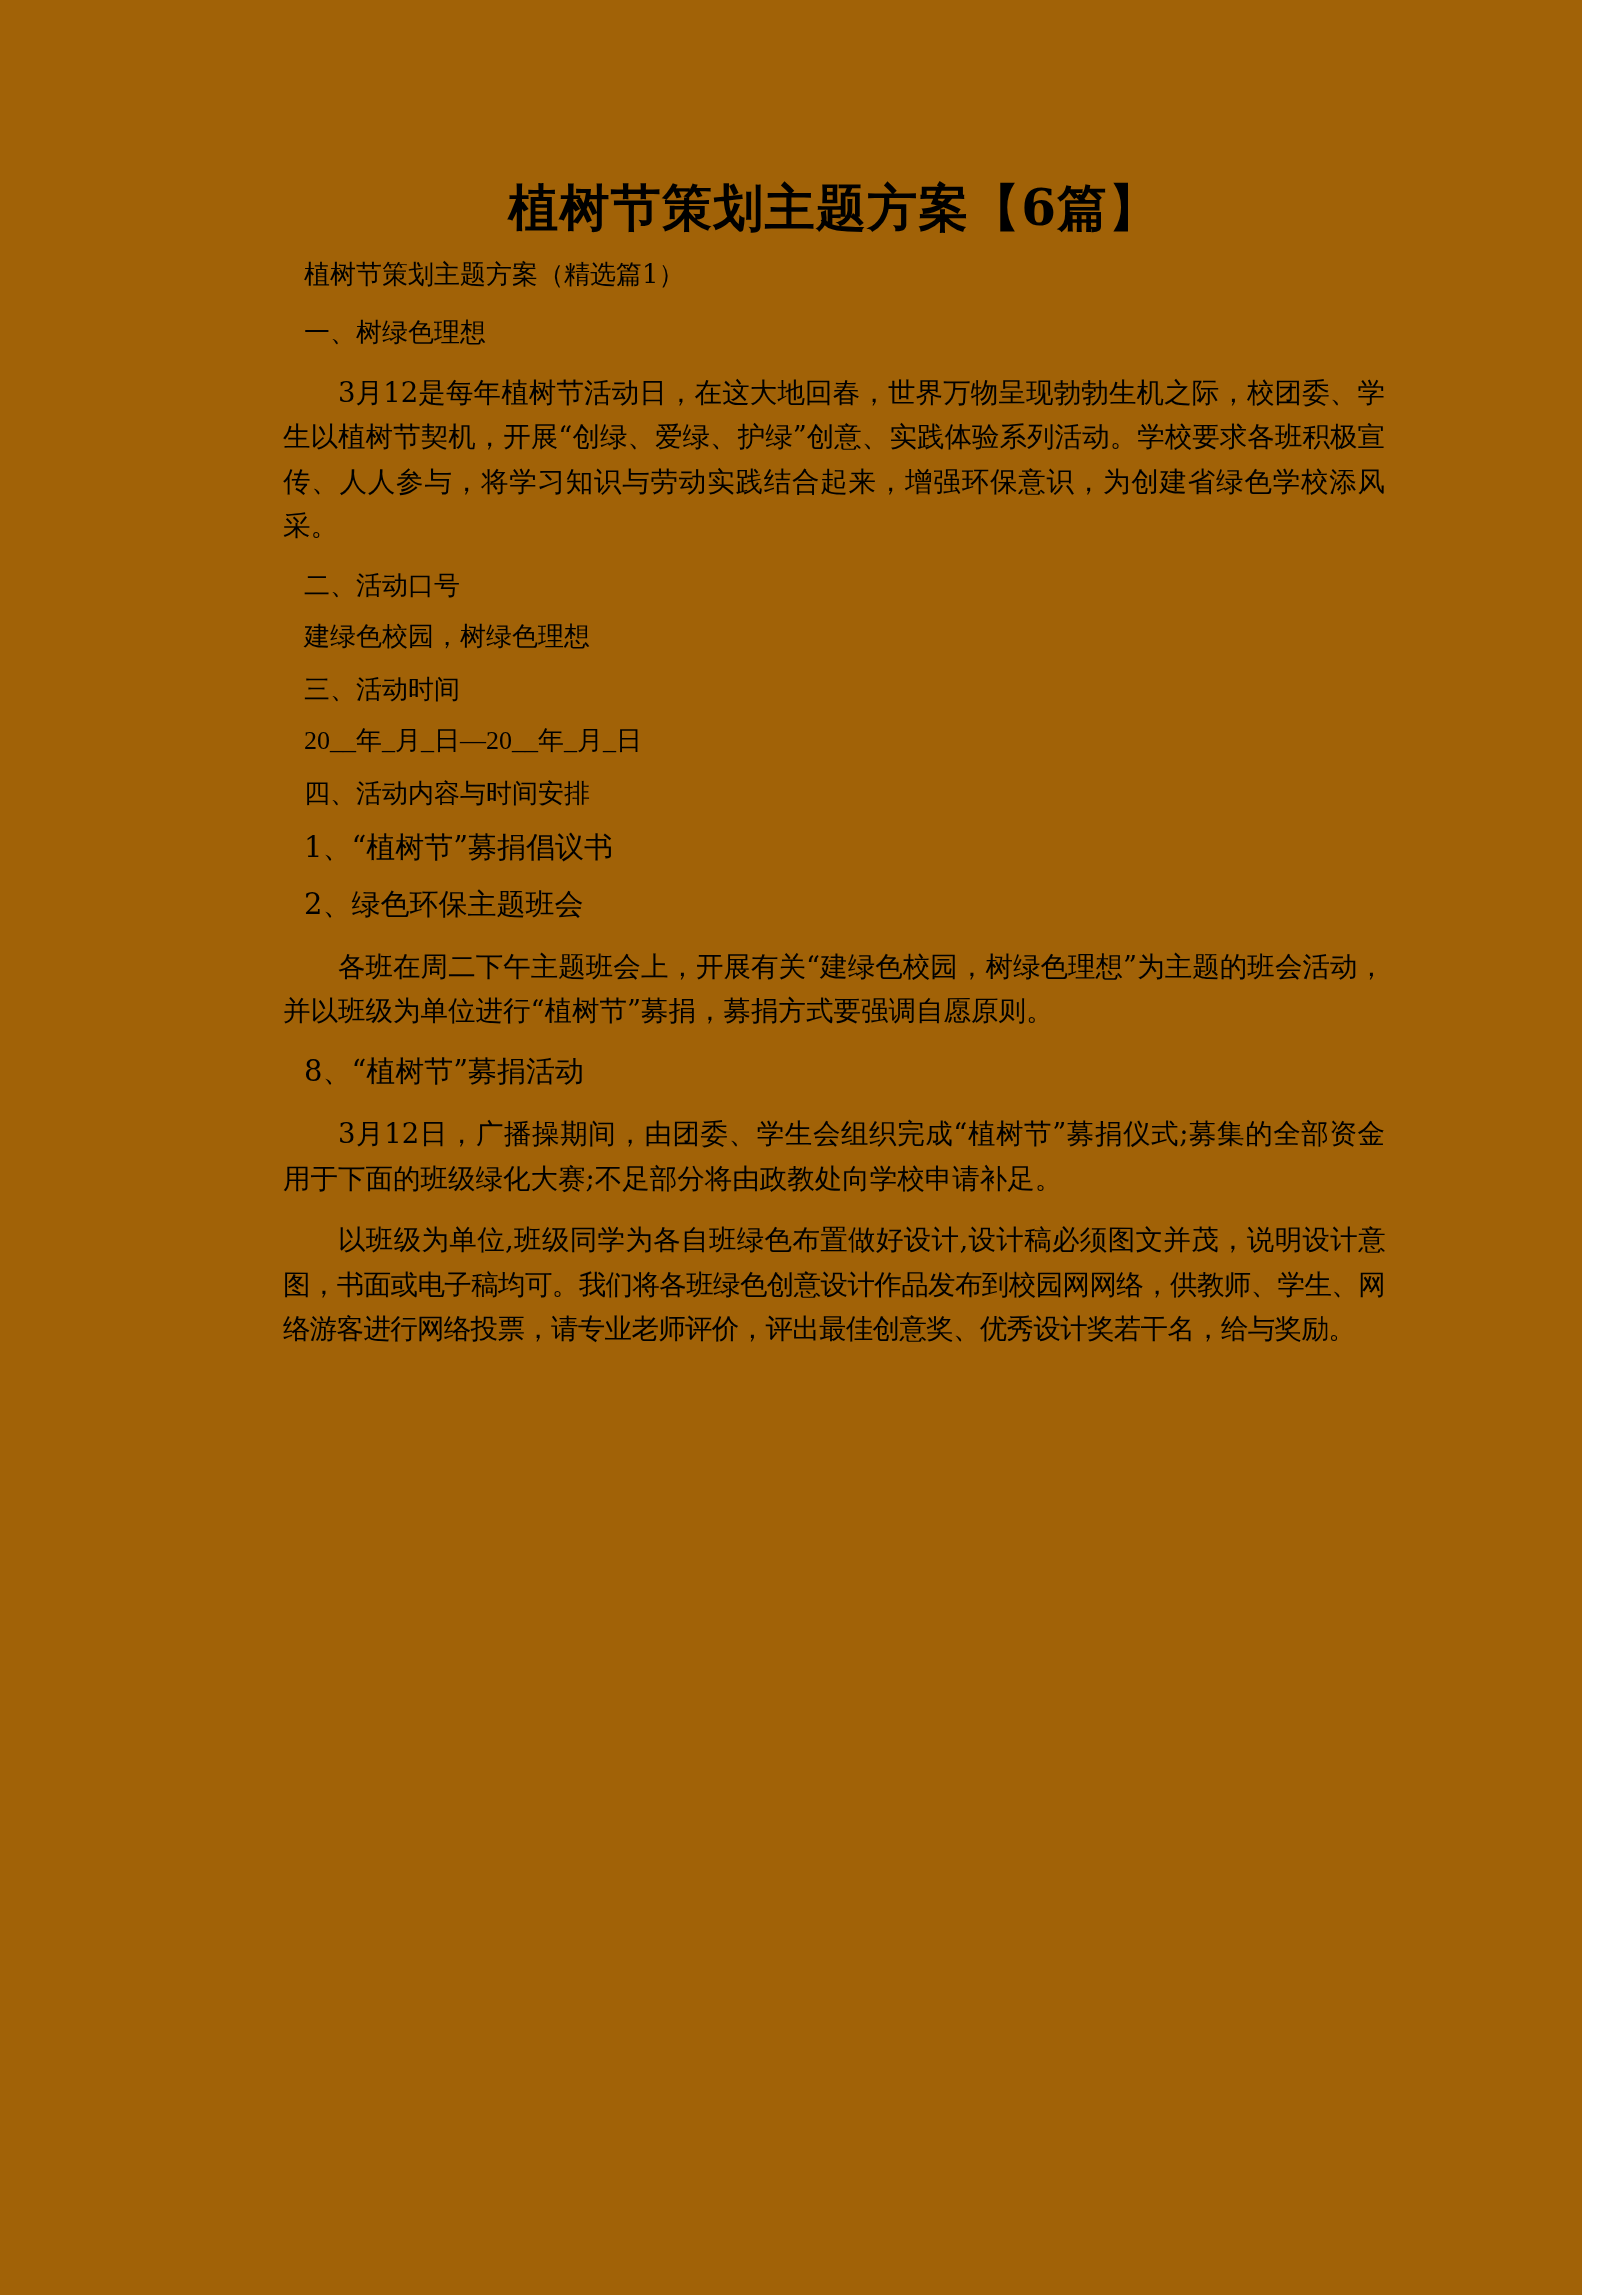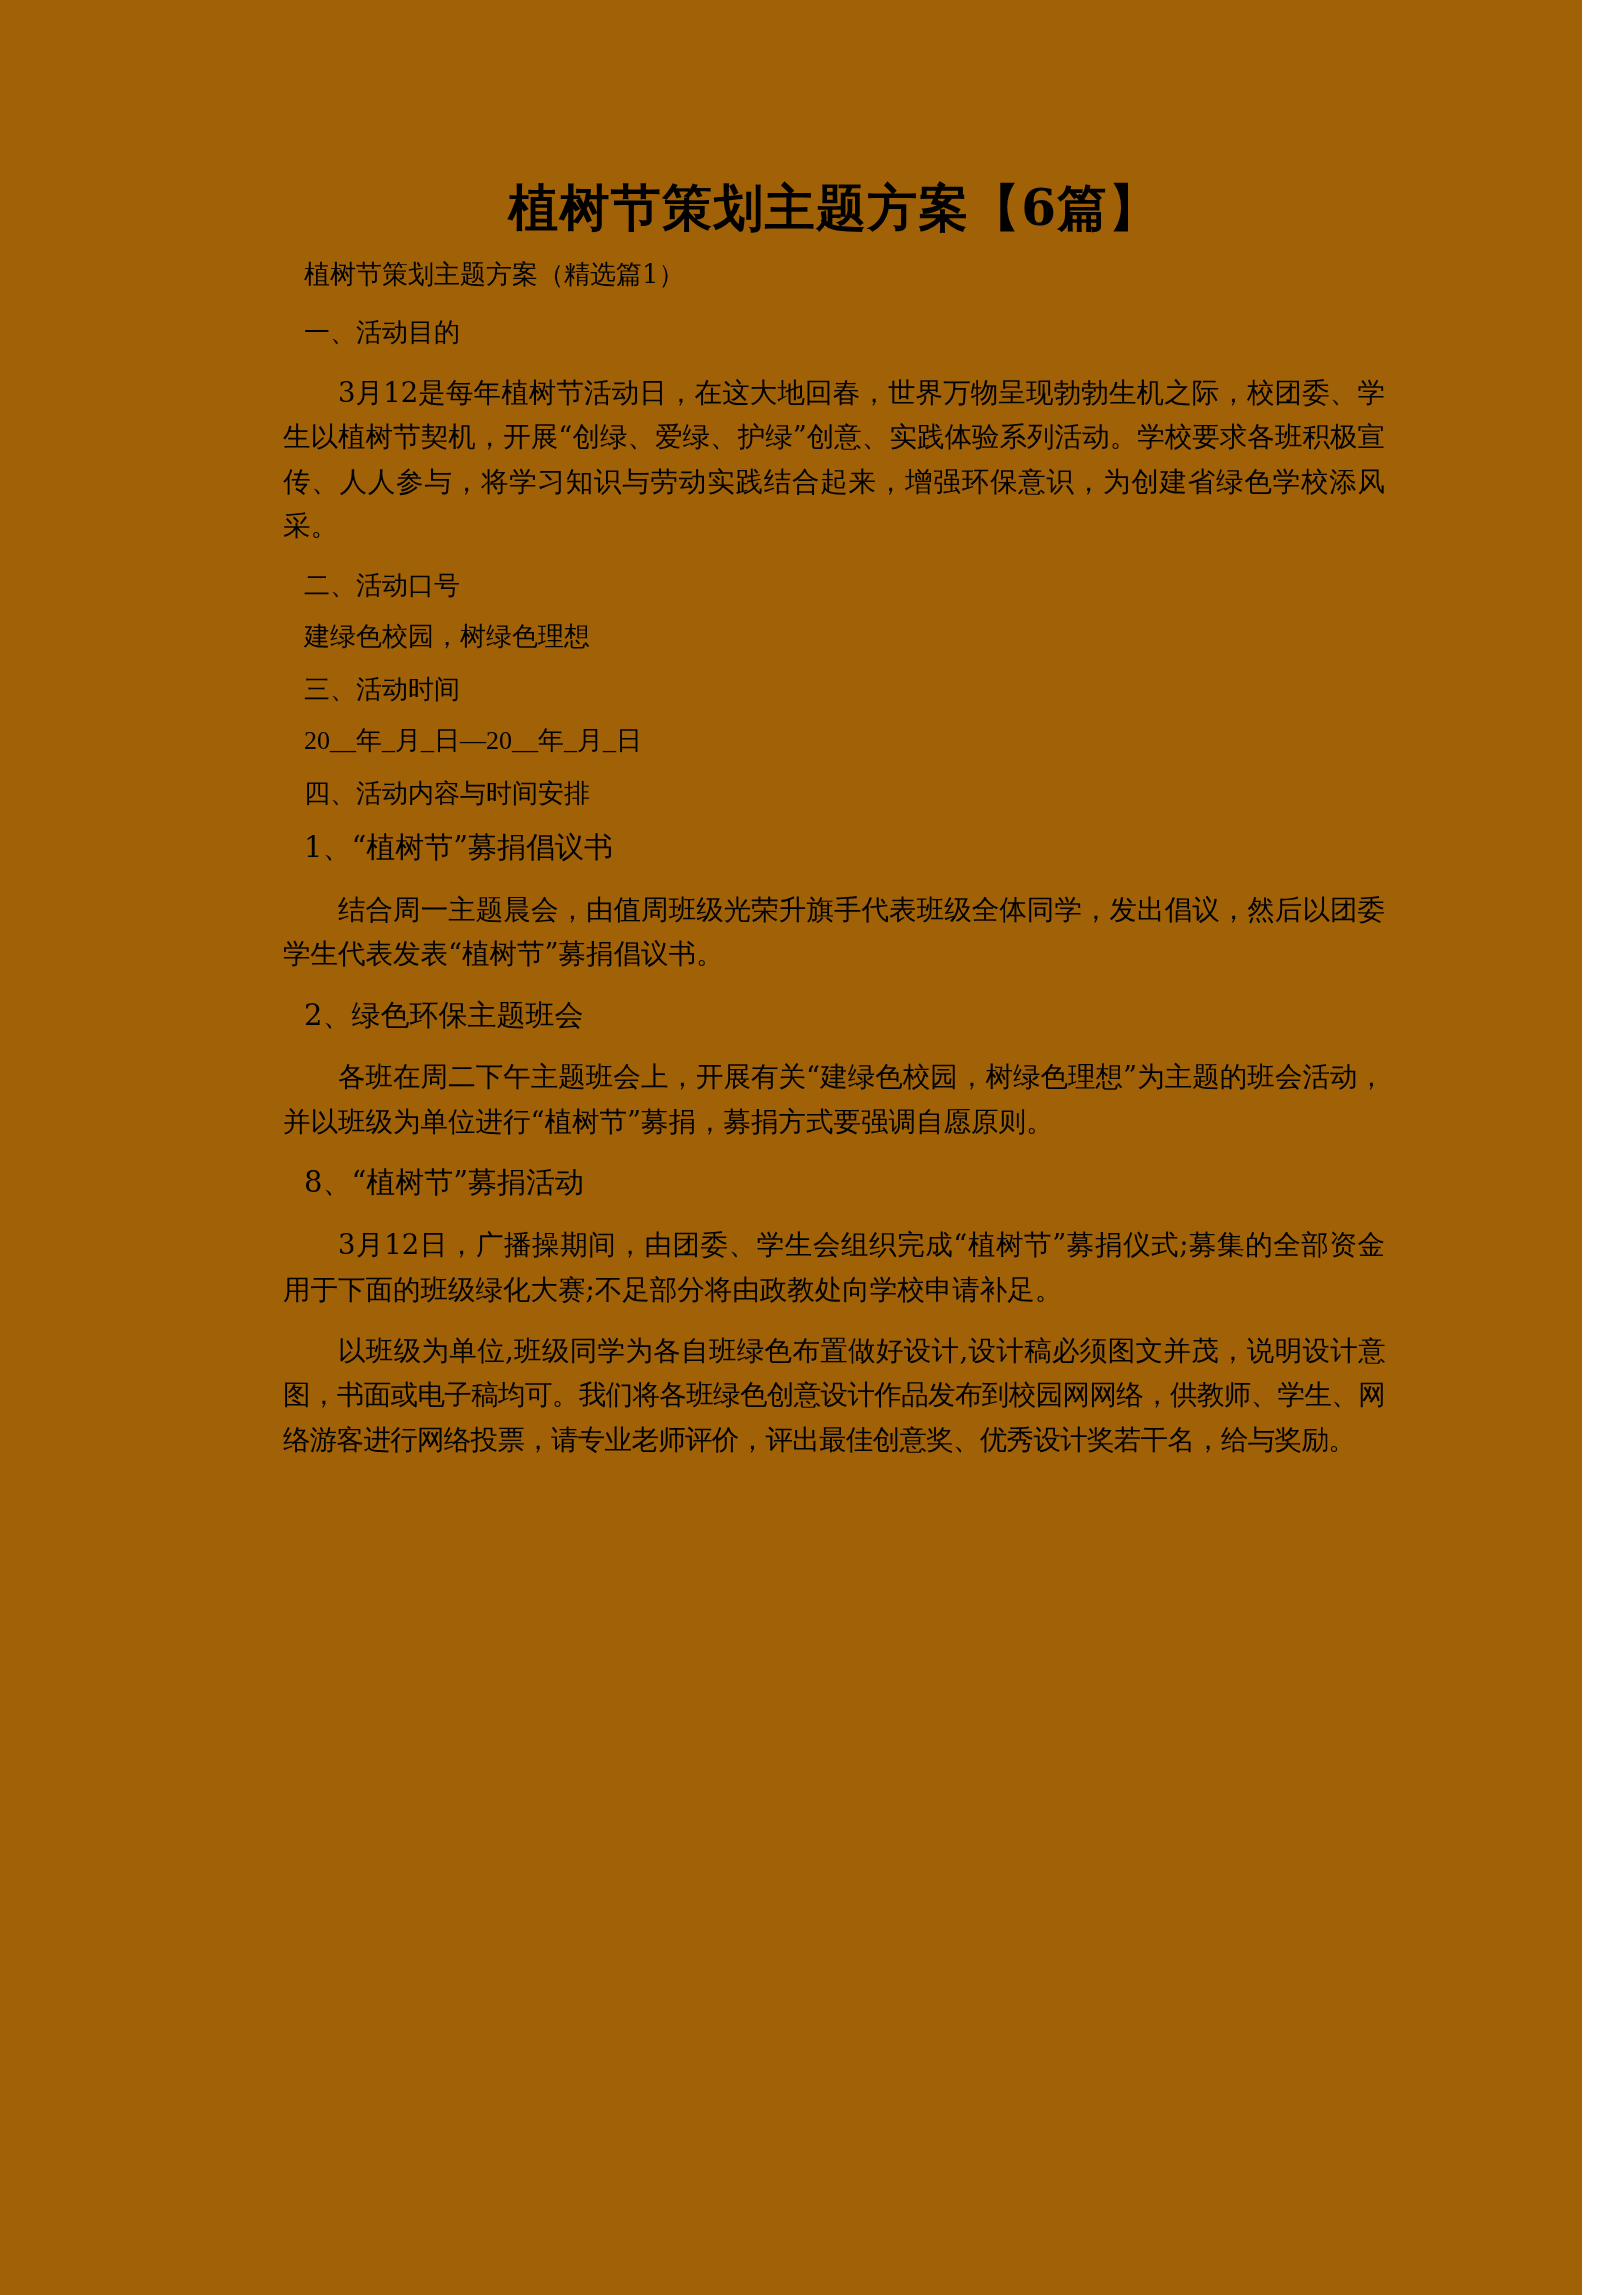--- a/index.html
+++ b/index.html
@@ -95,36 +95,35 @@
 </head>
 <body>
 
 <div class="page">
   <div class="content">
 
     <h1 class="doc-title">植树节策划主题方案【6篇】</h1>
 
     <div class="subtitle">植树节策划主题方案（精选篇1）</div>
 
-    <div class="section-head">一、活动目的</div>
+    <div class="section-head">一、树绿色理想</div>
 
     <p class="para">3月12是每年植树节活动日，在这大地回春，世界万物呈现勃勃生机之际，校团委、学生以植树节契机，开展“创绿、爱绿、护绿”创意、实践体验系列活动。学校要求各班积极宣传、人人参与，将学习知识与劳动实践结合起来，增强环保意识，为创建省绿色学校添风采。</p>
 
     <div class="section-head">二、活动口号</div>
 
     <div class="plain-line">建绿色校园，树绿色理想</div>
 
     <div class="section-head">三、活动时间</div>
 
     <div class="plain-line">20__年_月_日—20__年_月_日</div>
 
     <div class="section-head">四、活动内容与时间安排</div>
 
     <div class="item-head">1、“植树节”募捐倡议书</div>
-    <p class="para">结合周一主题晨会，由值周班级光荣升旗手代表班级全体同学，发出倡议，然后以团委学生代表发表“植树节”募捐倡议书。</p>
 
     <div class="item-head">2、绿色环保主题班会</div>
     <p class="para">各班在周二下午主题班会上，开展有关“建绿色校园，树绿色理想”为主题的班会活动，并以班级为单位进行“植树节”募捐，募捐方式要强调自愿原则。</p>
 
     <div class="item-head">8、“植树节”募捐活动</div>
     <p class="para">3月12日，广播操期间，由团委、学生会组织完成“植树节”募捐仪式;募集的全部资金用于下面的班级绿化大赛;不足部分将由政教处向学校申请补足。</p>
 
     <p class="para tight">以班级为单位,班级同学为各自班绿色布置做好设计,设计稿必须图文并茂，说明设计意图，书面或电子稿均可。我们将各班绿色创意设计作品发布到校园网网络，供教师、学生、网络游客进行网络投票，请专业老师评价，评出最佳创意奖、优秀设计奖若干名，给与奖励。</p>
 
 

